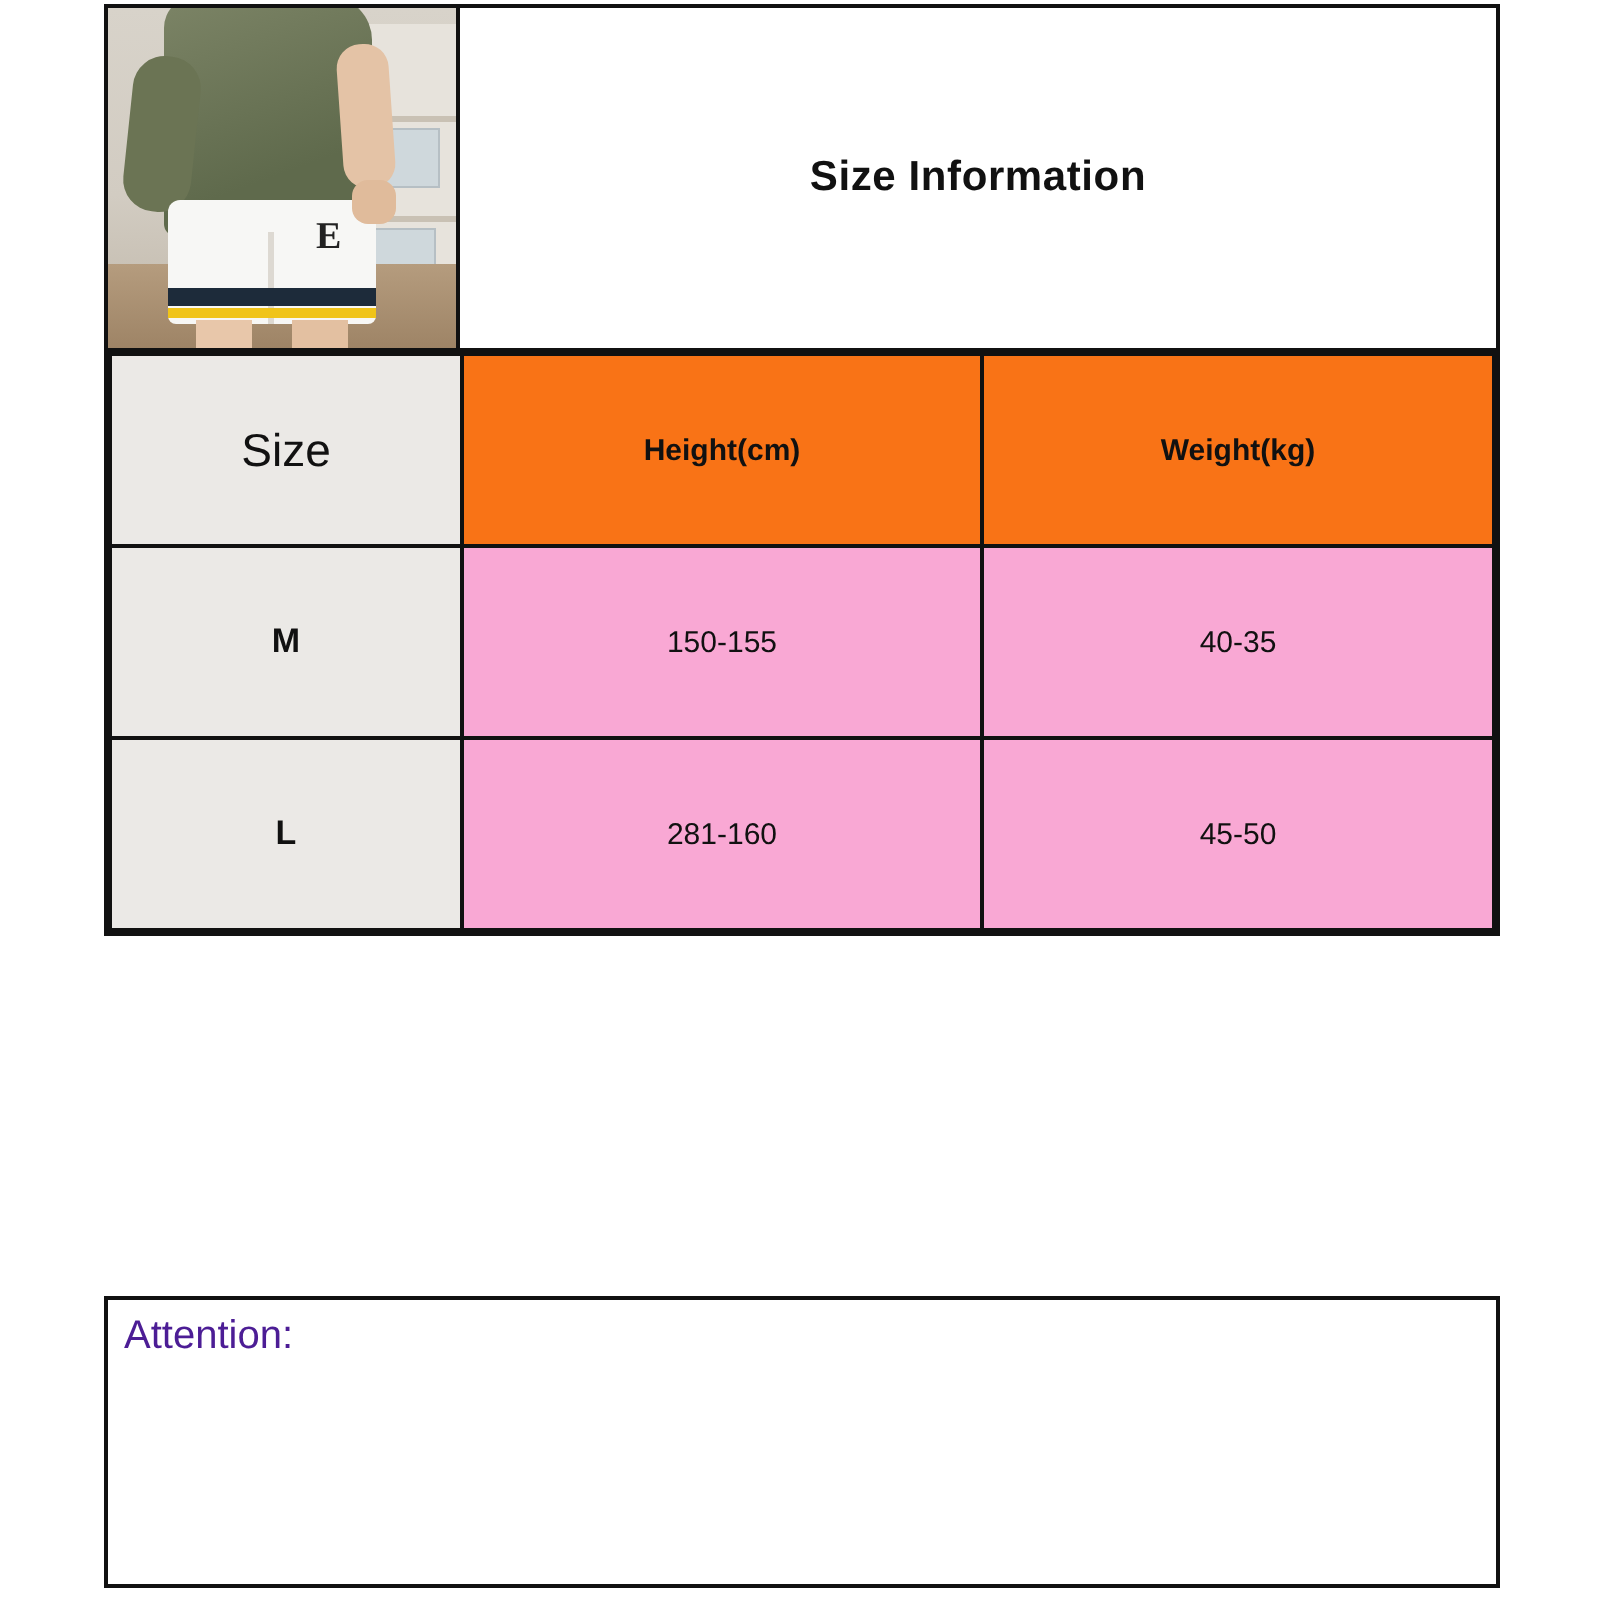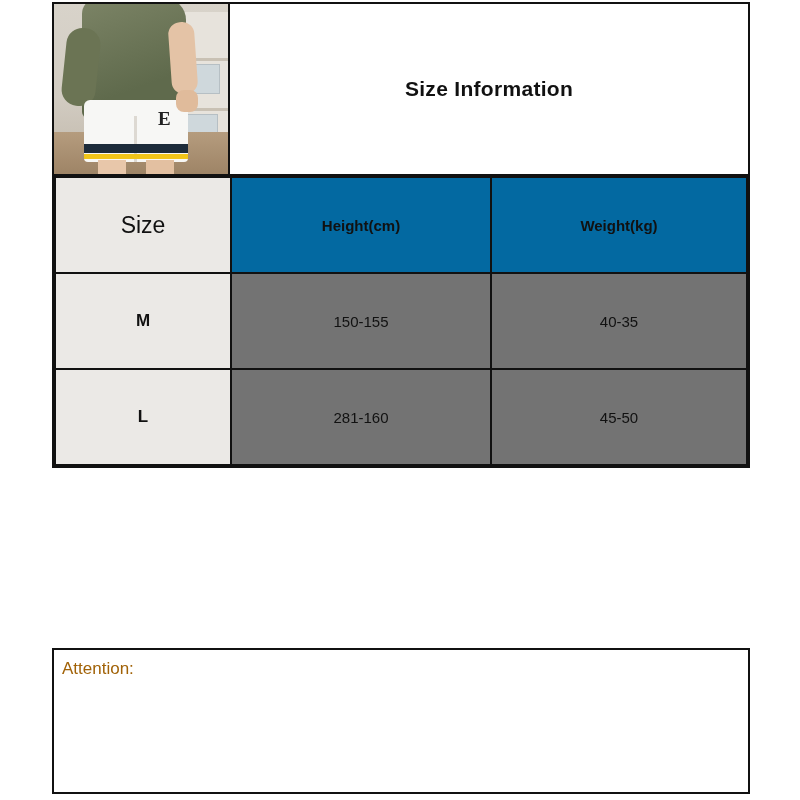--- a/index.html
+++ b/index.html
@@ -160,26 +160,26 @@
     height: 96px;
     background: #ebe9e6;
   }
   thead th.head-size {
     font-size: 23px;
     font-weight: normal;
   }
   thead th.head-metric {
     font-size: 15px;
     font-weight: bold;
-    background: #0369a1;
+    background: #f97316;
   }
   tbody td {
     height: 96px;
     font-size: 15px;
-    background: #737373;
+    background: #f9a8d4;
   }
   tbody td.cell-size {
     font-size: 17px;
     font-weight: bold;
     background: #ebe9e6;
   }
 
   
   .attention {
     position: absolute;
@@ -187,23 +187,23 @@
     top: 648px;
     width: 698px;
     height: 146px;
     border: 2px solid #111111;
     box-sizing: border-box;
     padding: 6px 8px 0 8px;
     background: #ffffff;
   }
   .attention p {
     margin: 0;
-    font-size: 17px;
+    font-size: 20px;
     line-height: 25px;
-    color: #a16207;
+    color: #4c1d95;
   }
 </style>
 </head>
 <body>
 
 <div class="page">
 
   <div class="chart-wrap">
 
     <div class="header-row">

